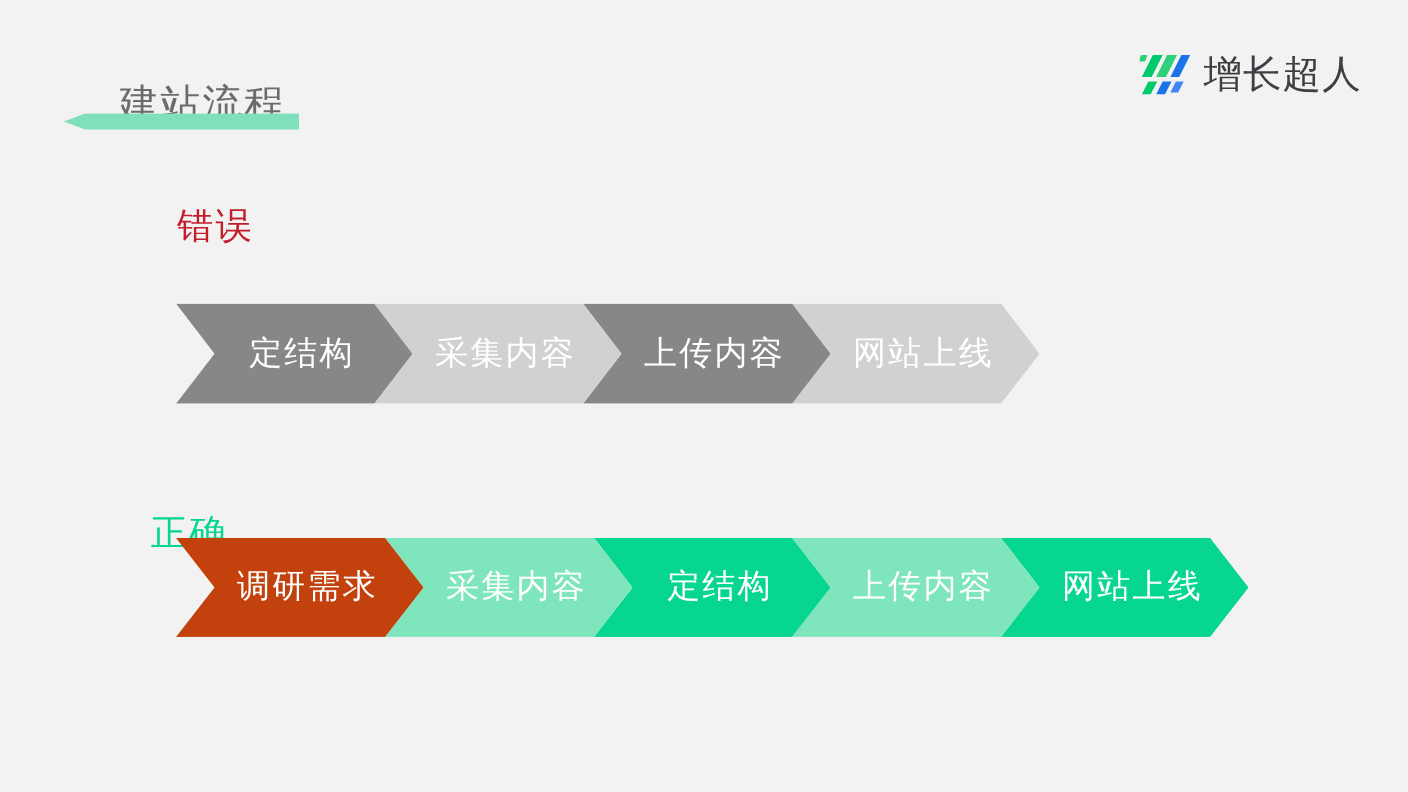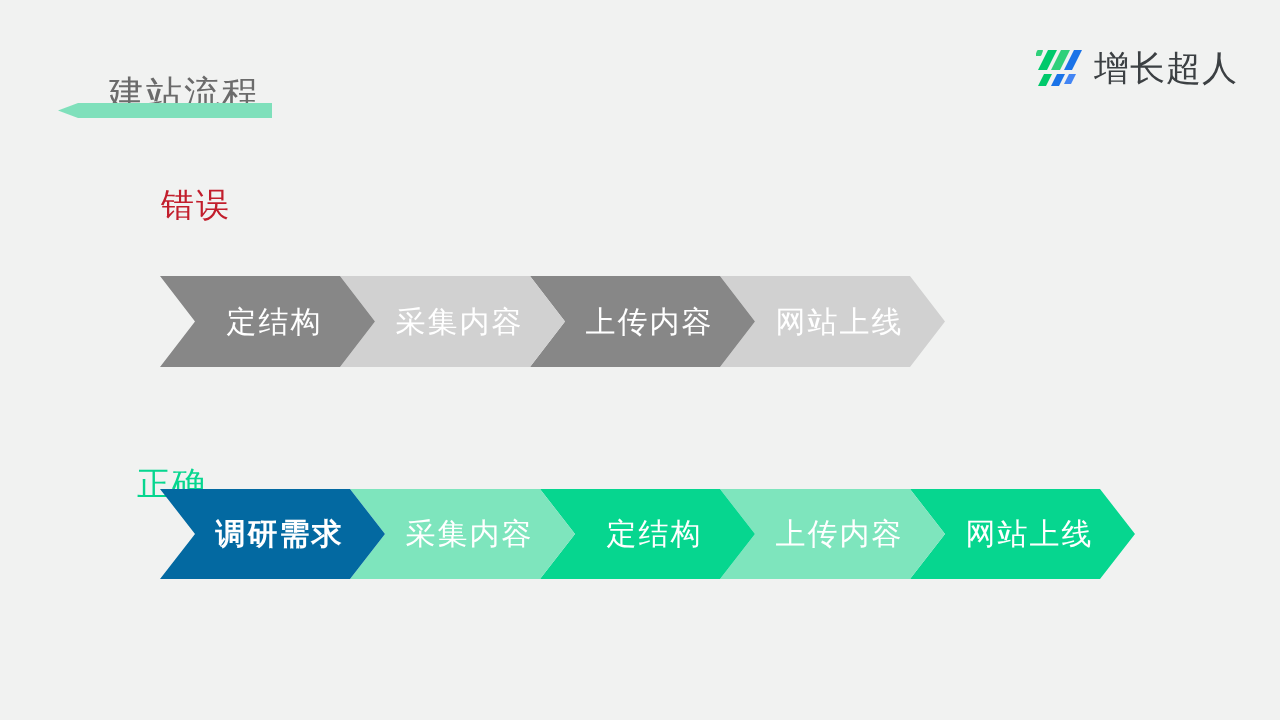--- a/index.html
+++ b/index.html
@@ -148,21 +148,21 @@
     <span class="chev-label">上传内容</span>
   </div>
   <div class="chev" style="background: rgb(209, 209, 209); width: 225px; z-index: 1;">
     <span class="chev-label">网站上线</span>
   </div>
 </div>
 
 <div id="label-correct" class="section-label" style="color: rgb(6, 214, 143); margin-top: 48px;">正确</div>
 
 <div id="flow-correct" class="flow">
-  <div class="chev" style="background: #0369a1; width: 225px; z-index: 5; font-weight: bold;">
+  <div class="chev" style="background: #c2410c; width: 225px; z-index: 5;">
     <span class="chev-label">调研需求</span>
   </div>
   <div class="chev" style="background: rgb(126, 229, 189); width: 225px; z-index: 4;">
     <span class="chev-label">采集内容</span>
   </div>
   <div class="chev" style="background: rgb(6, 214, 143); width: 215px; z-index: 3;">
     <span class="chev-label">定结构</span>
   </div>
   <div class="chev" style="background: rgb(126, 229, 189); width: 225px; z-index: 2;">
     <span class="chev-label">上传内容</span>

